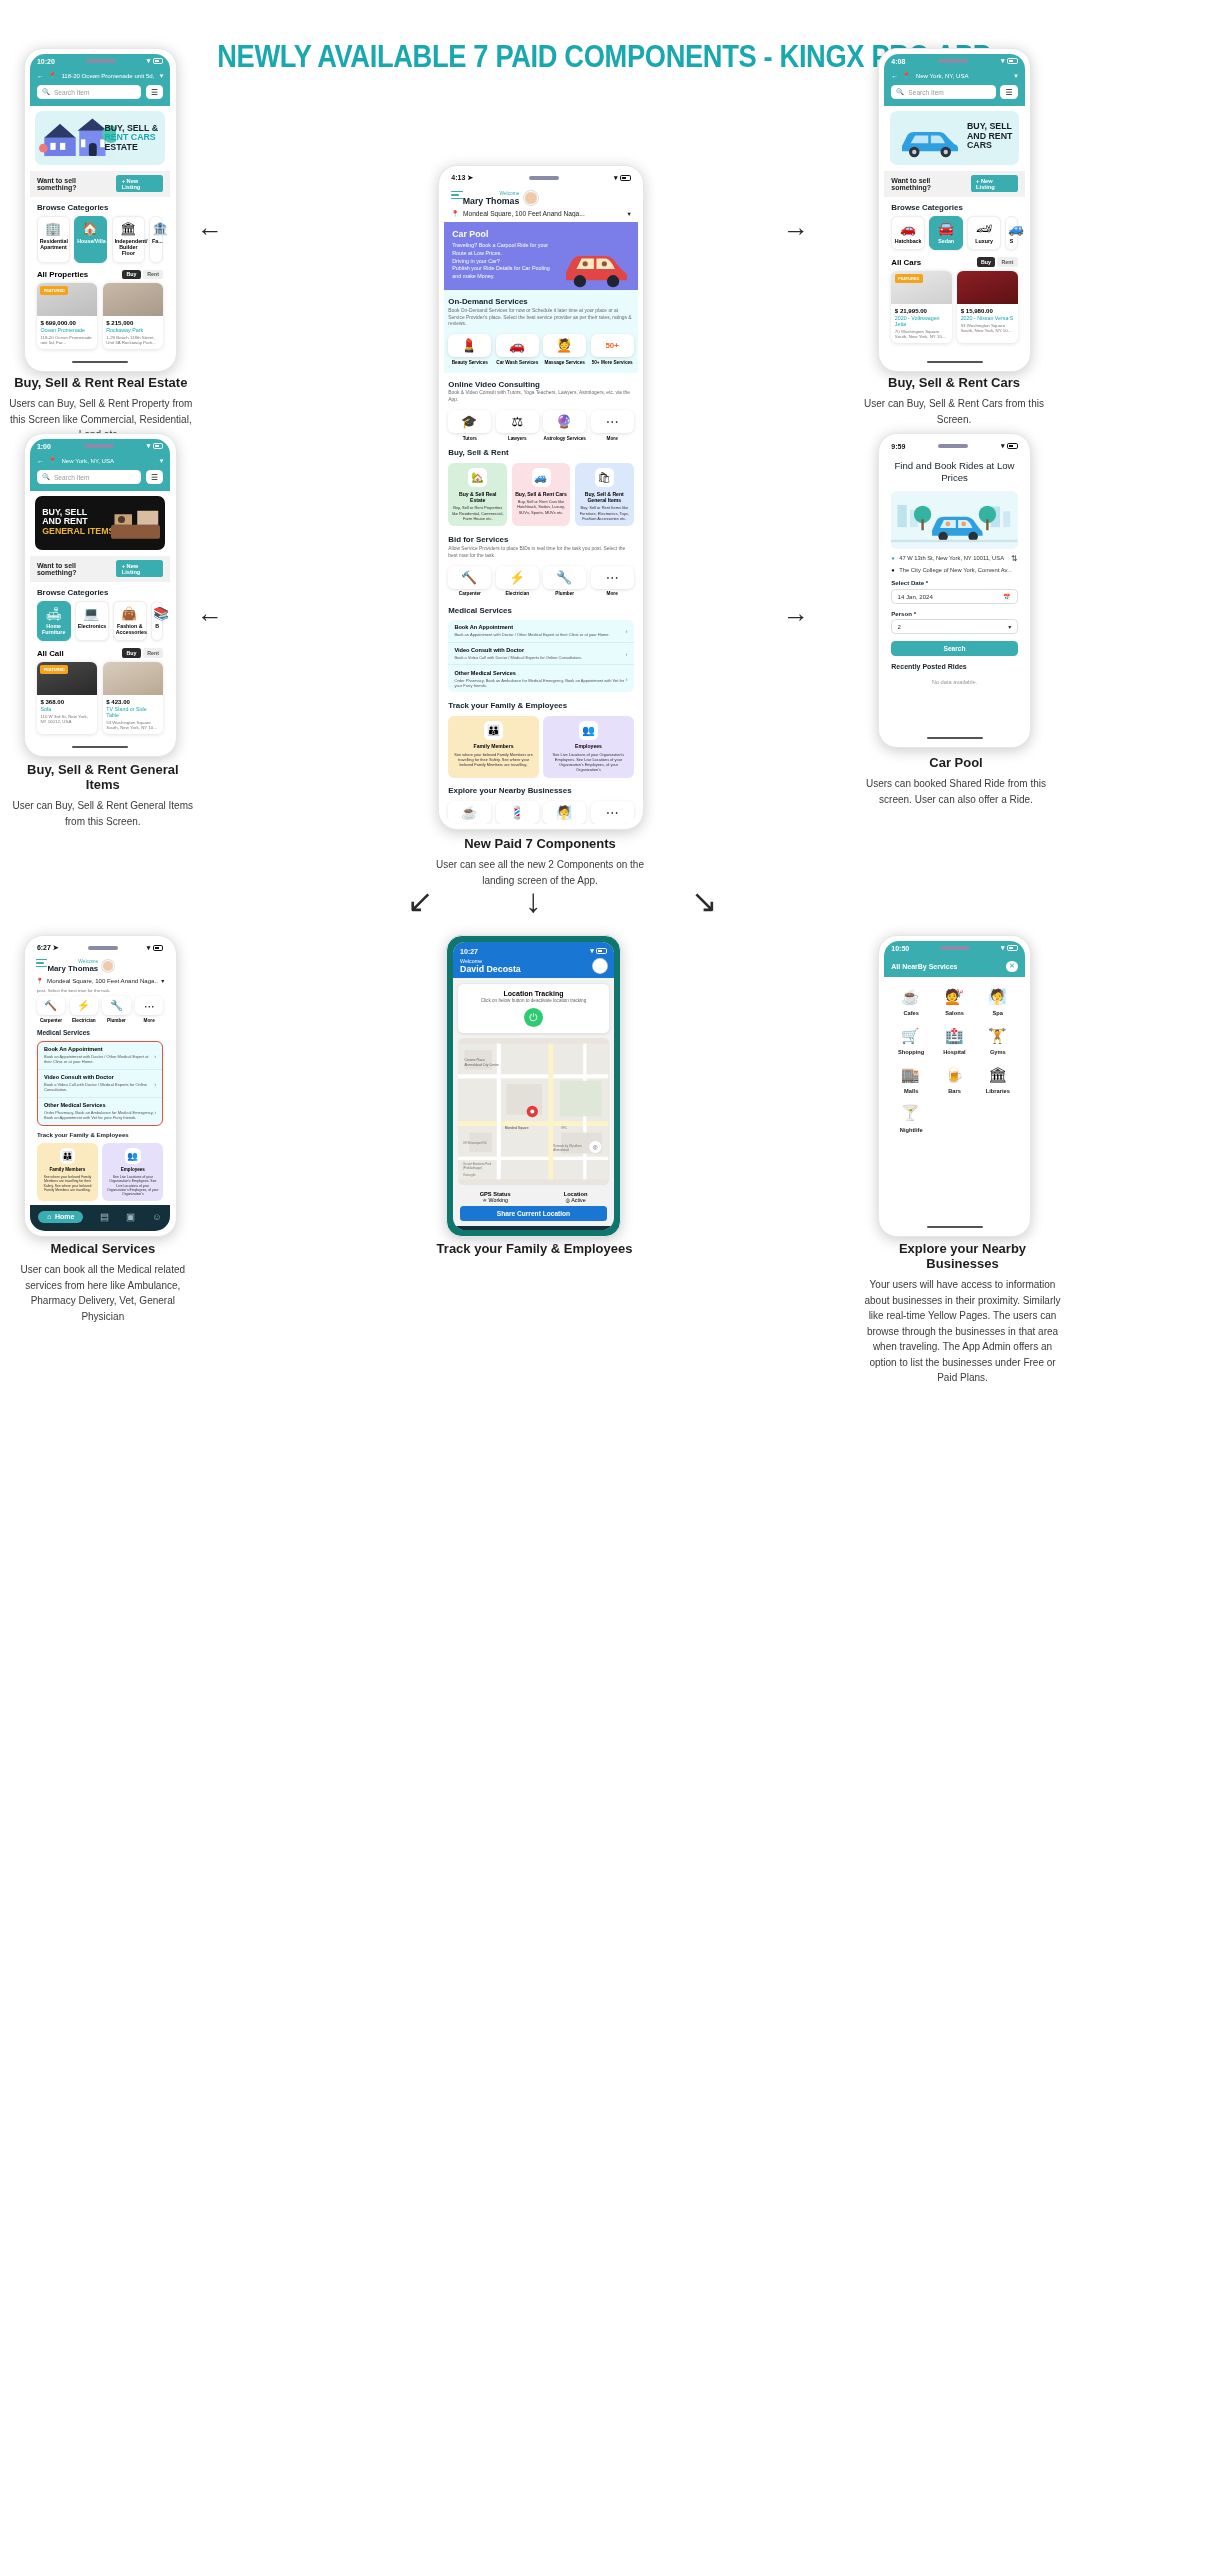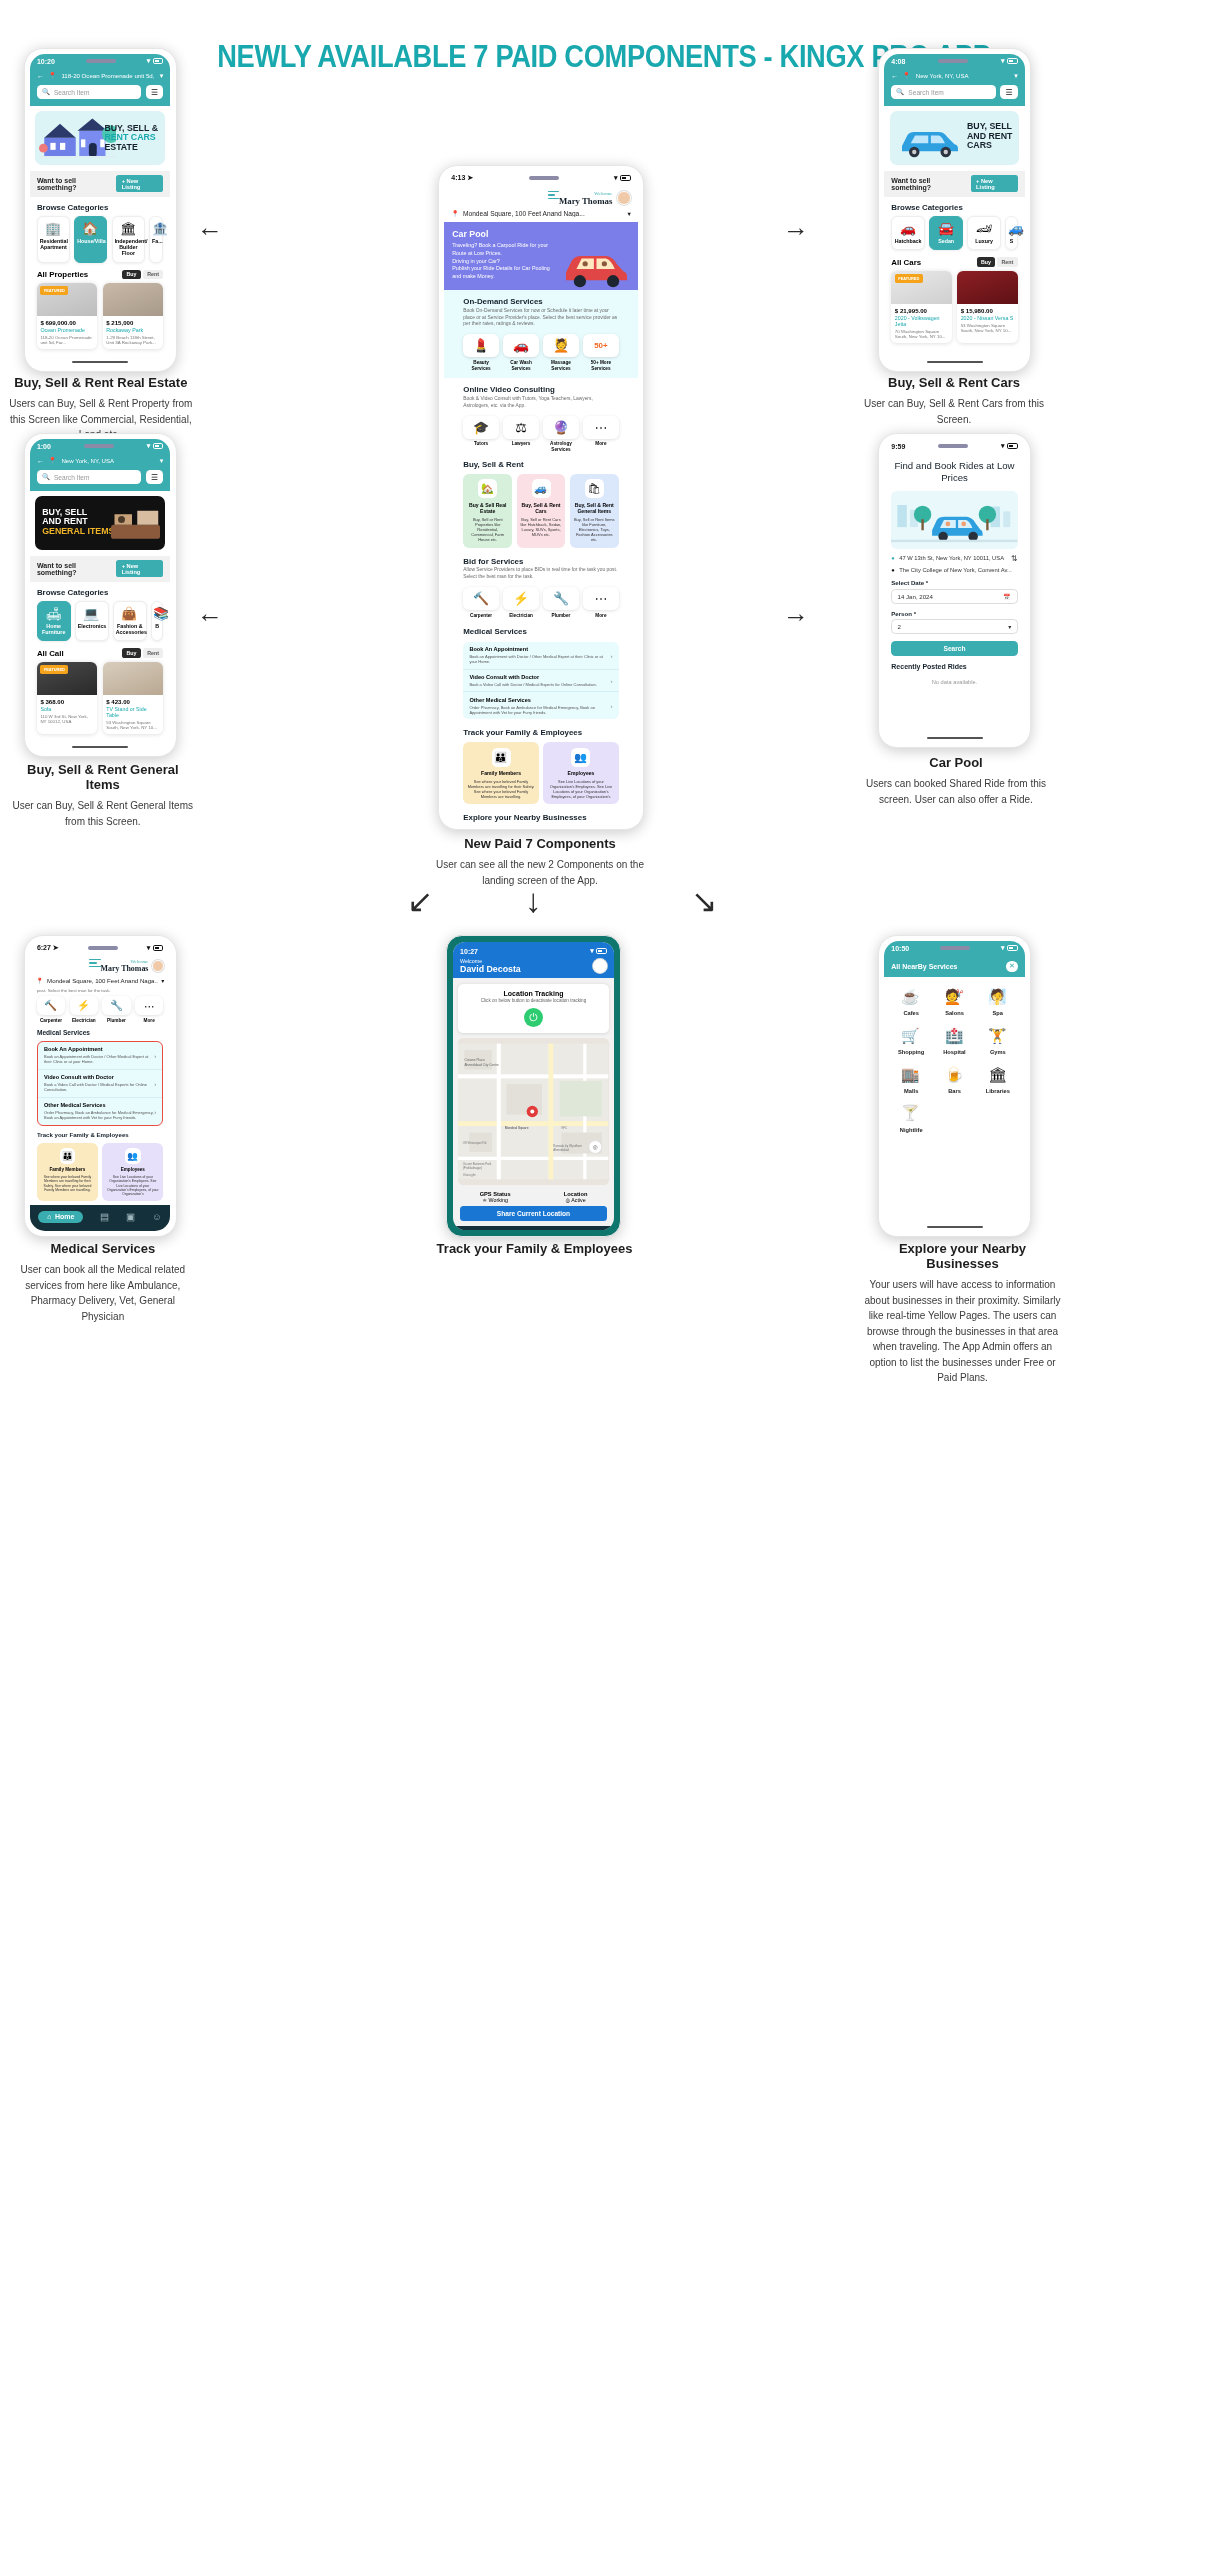--- a/index.html
+++ b/index.html
@@ -86,31 +86,31 @@
   
   .caption { position:absolute; text-align:center; }
   .caption h3 { font-size:13px; font-weight:bold; color:#1d1d1d; margin-bottom:6.1px; }
   .caption p { font-size:10px; color:#3a3a3a; line-height:1.55; }
 
   
   .arrow { position:absolute; color:#2b2b2b; font-size:26px; line-height:1; }
 
   
   .c-head { padding:5.3px 7px 4.4px; }
-  .c-top { display:flex; align-items:flex-start; justify-content:flex-end;font-family:Liberation Serif, serif; }
+  .c-top { display:flex; align-items:flex-start; justify-content:flex-start; }
   .burger div { width:11.4px; height:1.4px; background:#3aadb0; margin-bottom:2.2px; border-radius:0.9px;}
   .burger div:nth-child(2){width:7.9px;}
   .welcome { font-size:4.8px; color:#3aadb0; text-align:right; }
   .uname { font-size:8.8px; font-weight:bold; color:#14202a; }
   .avatar { width:14px;height:14px;border-radius:50%;background:#f0c9a8;border:1.3px solid #fff;box-shadow:0 0 0 0.9px #ddd;}
   .c-loc { display:flex; align-items:center; gap:3.5px; font-size:6.6px; margin-top:4.4px; color:#1d1d1d;}
   .purple { background:#7b7ee8; color:#fff; padding:7px 7.9px 8.8px; position:relative; min-height:61px;}
   .purple h4 { font-size:8.8px; font-weight:bold; margin-bottom:2.6px;}
   .purple p { font-size:5.4px; line-height:1.45; max-width:60%;}
-  .blk { padding:7px 19px; }
+  .blk { padding:7px 4px; }
   .blk h4 { font-size:7.9px; font-weight:bold; color:#14202a; }
   .blk .desc { font-size:4.9px; color:#6b6b6b; line-height:1.4; margin-top:1.8px;}
   .iconrow { display:flex; gap:4.4px; margin-top:6.1px; }
   .iconcell { flex:1; text-align:center; }
   .iconcell .bx { background:#fff; border-radius:6.1px; box-shadow:0 0.9px 3.5px rgba(0,0,0,.13); height:23px; display:flex;align-items:center;justify-content:center; font-size:13px;}
   .iconcell .nm { font-size:4.7px; font-weight:bold; margin-top:2.6px; line-height:1.2;}
   .cyanbg { background:#e8fbfd; }
   .tri { display:flex; gap:4.4px; margin-top:5.3px; }
   .tri .c { flex:1; border-radius:6.1px; padding:5.3px 3.5px; text-align:center; }
   .tri .c .bx { background:#fff; border-radius:5.3px; width:19px;height:19px;margin:0 auto;display:flex;align-items:center;justify-content:center;font-size:10.5px;}

